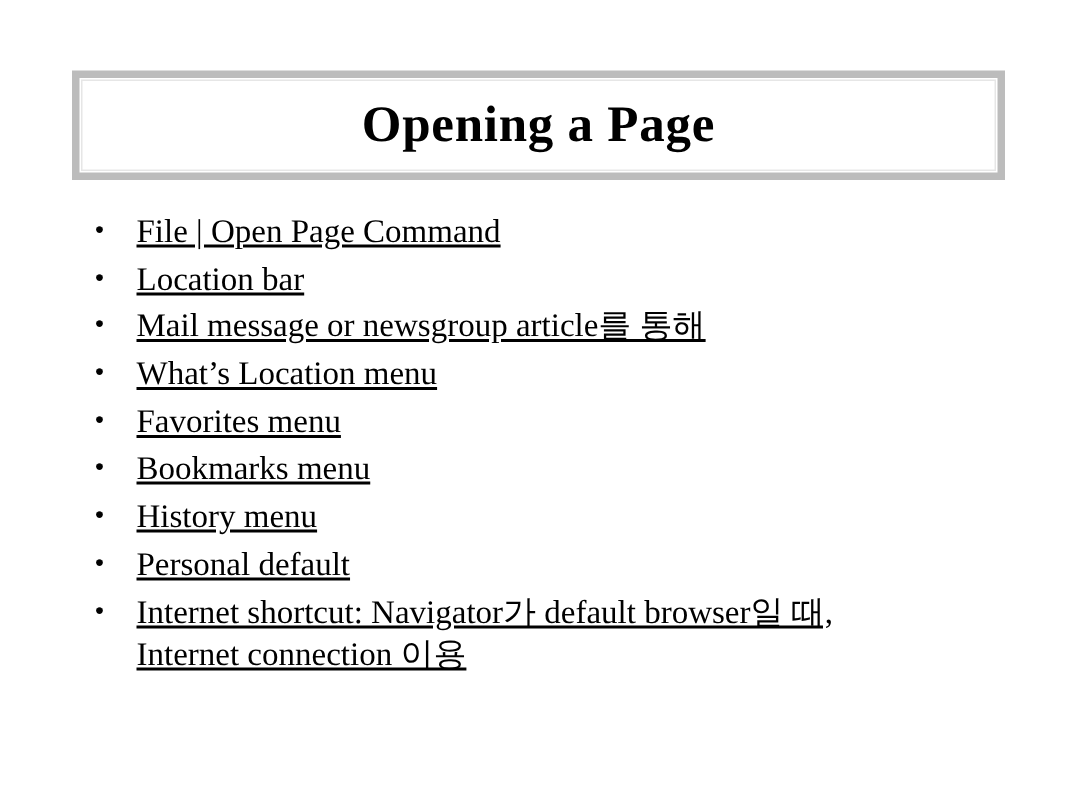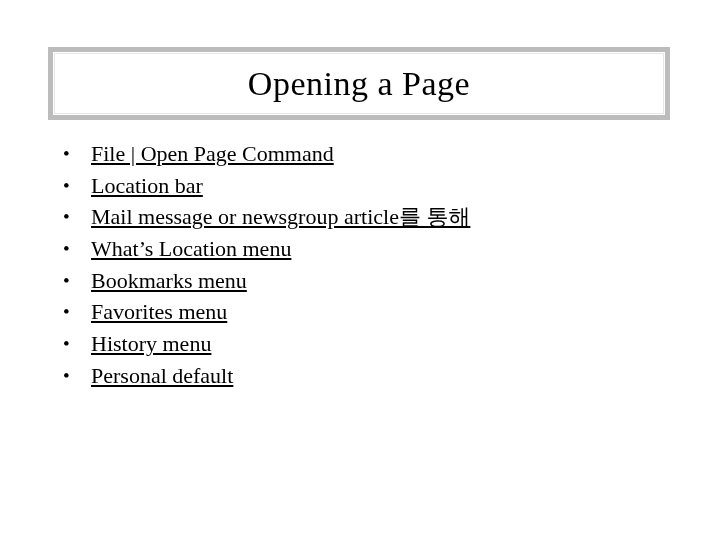--- a/index.html
+++ b/index.html
@@ -37,21 +37,21 @@
     top: 1px;
     bottom: 1px;
     border: 1px solid var(--title-border-inner, #e6e6e6);
     display: flex;
     align-items: center;
     justify-content: center;
   }
   .title {
     margin: 0;
     font-size: 34px;
-    font-weight: normal;
+    font-weight: bold;
     letter-spacing: 0.5px;
     white-space: nowrap;
     text-align: center;
   }
   .bullets {
     position: absolute;
     left: 62px;
     top: 140px;
     width: 596px;
     margin: 0;
@@ -91,25 +91,29 @@
       <li>
         <div>Location bar</div>
       </li>
       <li>
         <div>Mail message or newsgroup article를 통해</div>
       </li>
       <li>
         <div>What’s Location menu</div>
       </li>
       <li>
-        <div>Bookmarks menu</div>
+        <div>Favorites menu</div>
       </li>
       <li>
-        <div>Favorites menu</div>
+        <div>Bookmarks menu</div>
       </li>
       <li>
         <div>History menu</div>
       </li>
       <li>
         <div>Personal default</div>
       </li>
+      <li>
+        <div>Internet shortcut: Navigator가 default browser일 때,</div>
+        <div>Internet connection 이용</div>
+      </li>
     </ul>
 </div>
 
 </body></html>

